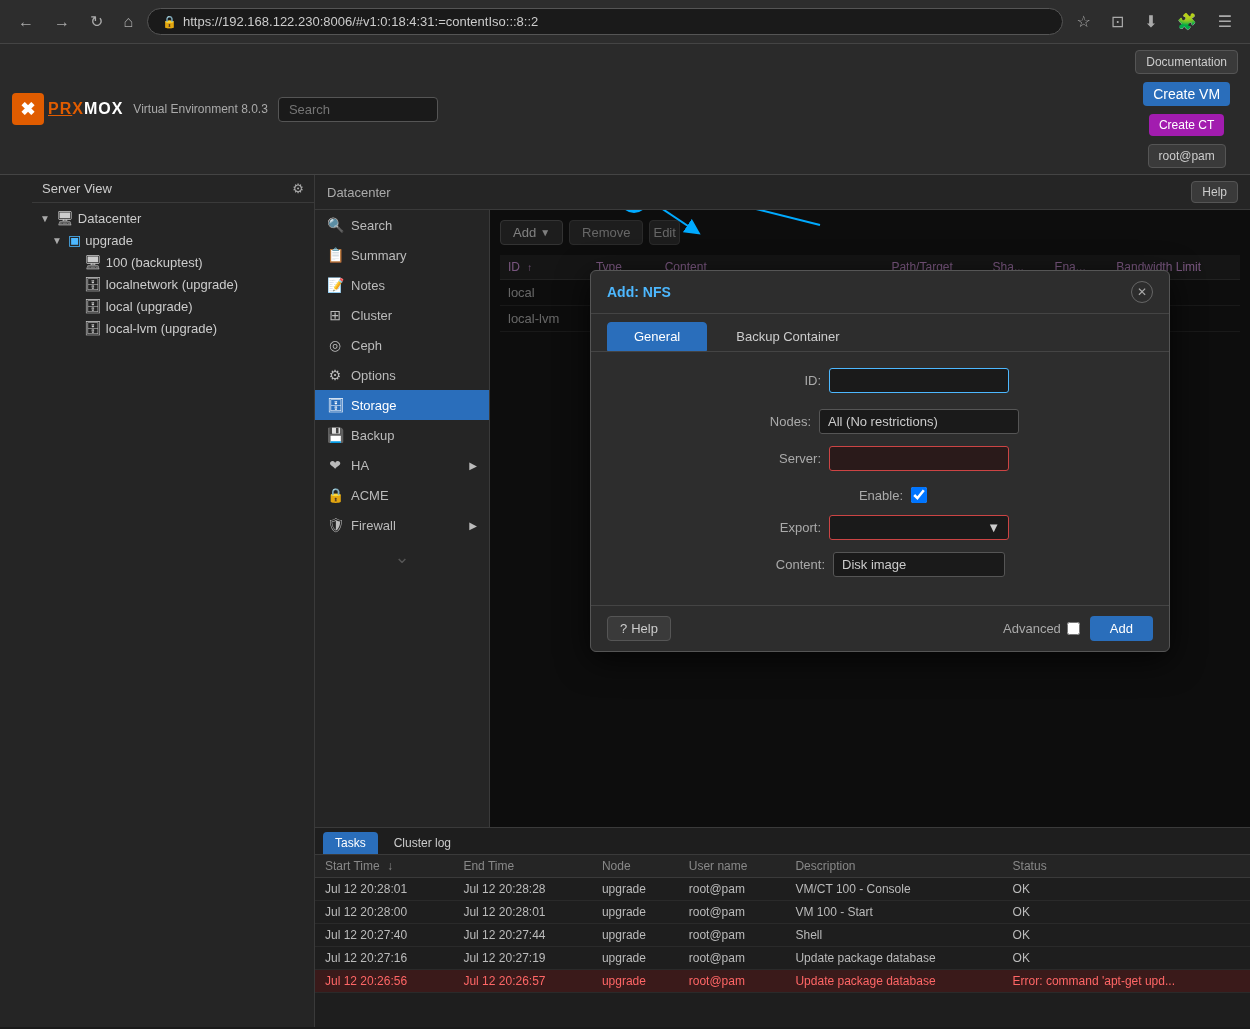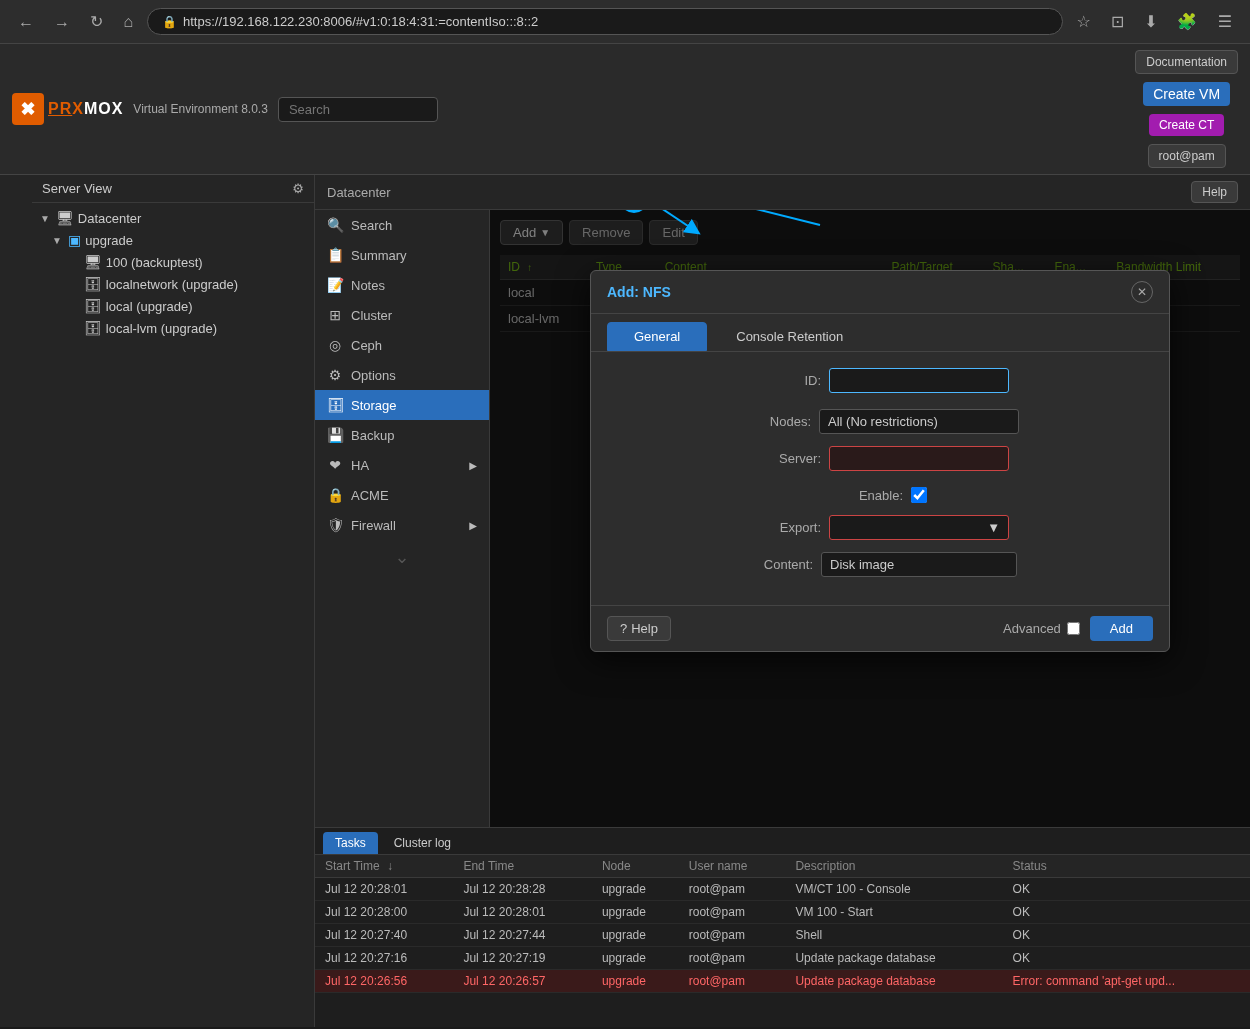--- a/index.html
+++ b/index.html
@@ -56,24 +56,24 @@
     .nav-item.active { background: #2a6ebb; color: #fff; }
     .nav-item .nav-icon { font-size: 14px; width: 16px; text-align: center; }
     .nav-item .nav-arrow { margin-left: auto; font-size: 10px; }
 
     
     .storage-content { flex: 1; padding: 10px; overflow: auto; position: relative; }
     .action-bar { display: flex; gap: 6px; margin-bottom: 10px; }
     .btn-add { background: #3a3a3a; border: 1px solid #666; border-radius: 4px; padding: 4px 12px; color: #fff; cursor: pointer; font-size: 13px; display: flex; align-items: center; gap: 4px; }
     .btn-add .arrow { font-size: 10px; }
     .btn-remove { background: #3a3a3a; border: 1px solid #555; border-radius: 4px; padding: 4px 12px; color: #ccc; cursor: pointer; font-size: 13px; }
-    .btn-edit { background: #3a3a3a; border: 1px solid #555; border-radius: 4px; padding: 4px 12px; color: #ccc; cursor: pointer; font-size: 13px; }
+    .btn-edit { background: #3a3a3a; border: 1px solid #555; border-radius: 4px; padding: 4px 3px; color: #ccc; cursor: pointer; font-size: 13px; }
 
     .storage-table { width: 100%; border-collapse: collapse; }
-    .storage-table th { background: #2a2a2a; color: #84cc16; padding: 5px 8px; text-align: left; border-bottom: 1px solid #444; font-weight: normal; font-size: 12px; cursor: pointer; margin-top: 40px; }
+    .storage-table th { background: #2a2a2a; color: #f0abfc; padding: 5px 8px; text-align: left; border-bottom: 1px solid #444; font-weight: normal; font-size: 12px; cursor: pointer; margin-top: 40px; }
     .storage-table td { padding: 5px 8px; border-bottom: 1px solid #333; color: #ccc; font-size: 13px; }
     .th-sorted { color: #fff; }
     .sort-arrow { margin-left: 4px; font-size: 10px; }
 
     
     .split-view { display: flex; flex: 1; overflow: hidden; }
 
     
     .modal-backdrop { position: absolute; top: 0; left: 0; right: 0; bottom: 0; background: rgba(0,0,0,0.5); display: flex; align-items: flex-start; justify-content: flex-start; padding-top: 60px; padding-left: 100px; z-index: 100; }
 
@@ -84,21 +84,21 @@
     .modal-close { background: none; border: 1px solid #666; border-radius: 50%; width: 22px; height: 22px; color: #aaa; cursor: pointer; display: flex; align-items: center; justify-content: center; font-size: 12px; }
     .modal-tabs { display: flex; padding: 8px 16px 0; gap: 2px; border-bottom: 1px solid #444; }
     .modal-tab { padding: 6px 26px; cursor: pointer; font-size: 13px; color: #ccc; border-radius: 4px 4px 0 0; border: 1px solid transparent; }
     .modal-tab.active { background: #2a6ebb; color: #fff; border-color: #2a6ebb; }
     .modal-body { padding: 16px; }
     .form-row { display: flex; align-items: center; margin-bottom: 12px; gap: 16px; flex-direction: column; }
     .form-label { color: #aaa; font-size: 13px; width: 70px; text-align: right; flex-shrink: 0; }
     .form-input { background: #1a1a1a; border: 1px solid #4db8ff; border-radius: 3px; padding: 4px 8px; color: #fff; font-size: 13px; width: 180px; }
     .form-input.error { border-color: #cc4444; background: #2a1a1a; }
     .form-input-combo { background: #1a1a1a; border: 1px solid #cc4444; border-radius: 3px; padding: 4px 8px; color: #ccc; font-size: 13px; width: 180px; display: flex; align-items: center; justify-content: space-between; cursor: pointer; }
-    .form-select { background: #1a1a1a; border: 1px solid #555; border-radius: 3px; padding: 4px 8px; color: #ccc; font-size: 13px; width: 196px; -webkit-appearance: none; cursor: pointer; }
+    .form-select { background: #1a1a1a; border: 1px solid #555; border-radius: 3px; padding: 4px 8px; color: #ccc; font-size: 13px; width: 172px; -webkit-appearance: none; cursor: pointer; }
     .form-checkbox { width: 16px; height: 16px; cursor: pointer; }
     .modal-footer { padding: 10px 16px; border-top: 1px solid #444; display: flex; align-items: center; gap: 12px; }
     .btn-help-sm { background: #3a3a3a; border: 1px solid #555; border-radius: 4px; padding: 4px 12px; color: #ccc; cursor: pointer; font-size: 13px; display: flex; align-items: center; gap: 4px; }
     .footer-right { margin-left: auto; display: flex; align-items: center; gap: 10px; }
     .advanced-label { color: #aaa; font-size: 13px; display: flex; align-items: center; gap: 6px; }
     .btn-modal-add { background: #2a6ebb; border: none; border-radius: 4px; padding: 5px 20px; color: #fff; cursor: pointer; font-size: 13px; }
 
     
     .tasks-bar { height: 200px; background: #1e1e1e; border-top: 1px solid #3a3a3a; display: flex; flex-direction: column; }
     .tasks-tabs { display: flex; padding: 4px 8px 0; gap: 4px; border-bottom: 1px solid #3a3a3a; }
@@ -334,21 +334,21 @@
                       <marker id="arrow2" markerWidth="8" markerHeight="8" refX="4" refY="4" orient="auto">
                         <path d="M0,0 L8,4 L0,8 Z" fill="#00aaff"></path>
                       </marker>
                     </defs>
                   </svg>
                 </div>
                 <button class="modal-close">✕</button>
               </div>
               <div class="modal-tabs">
                 <div class="modal-tab active">General</div>
-                <div class="modal-tab">Console Retention</div>
+                <div class="modal-tab">Backup Container</div>
               </div>
               <div class="modal-body">
 
                 <div class="form-row">
                   <div style="display:flex; align-items:center; gap:8px; flex:1;">
                     <span class="form-label">ID:</span>
                     <input class="form-input" type="text" value="" style="">
                   </div>
                   <div style="display:flex; align-items:center; gap:8px; flex:1;">
                     <span class="form-label">Nodes:</span>

